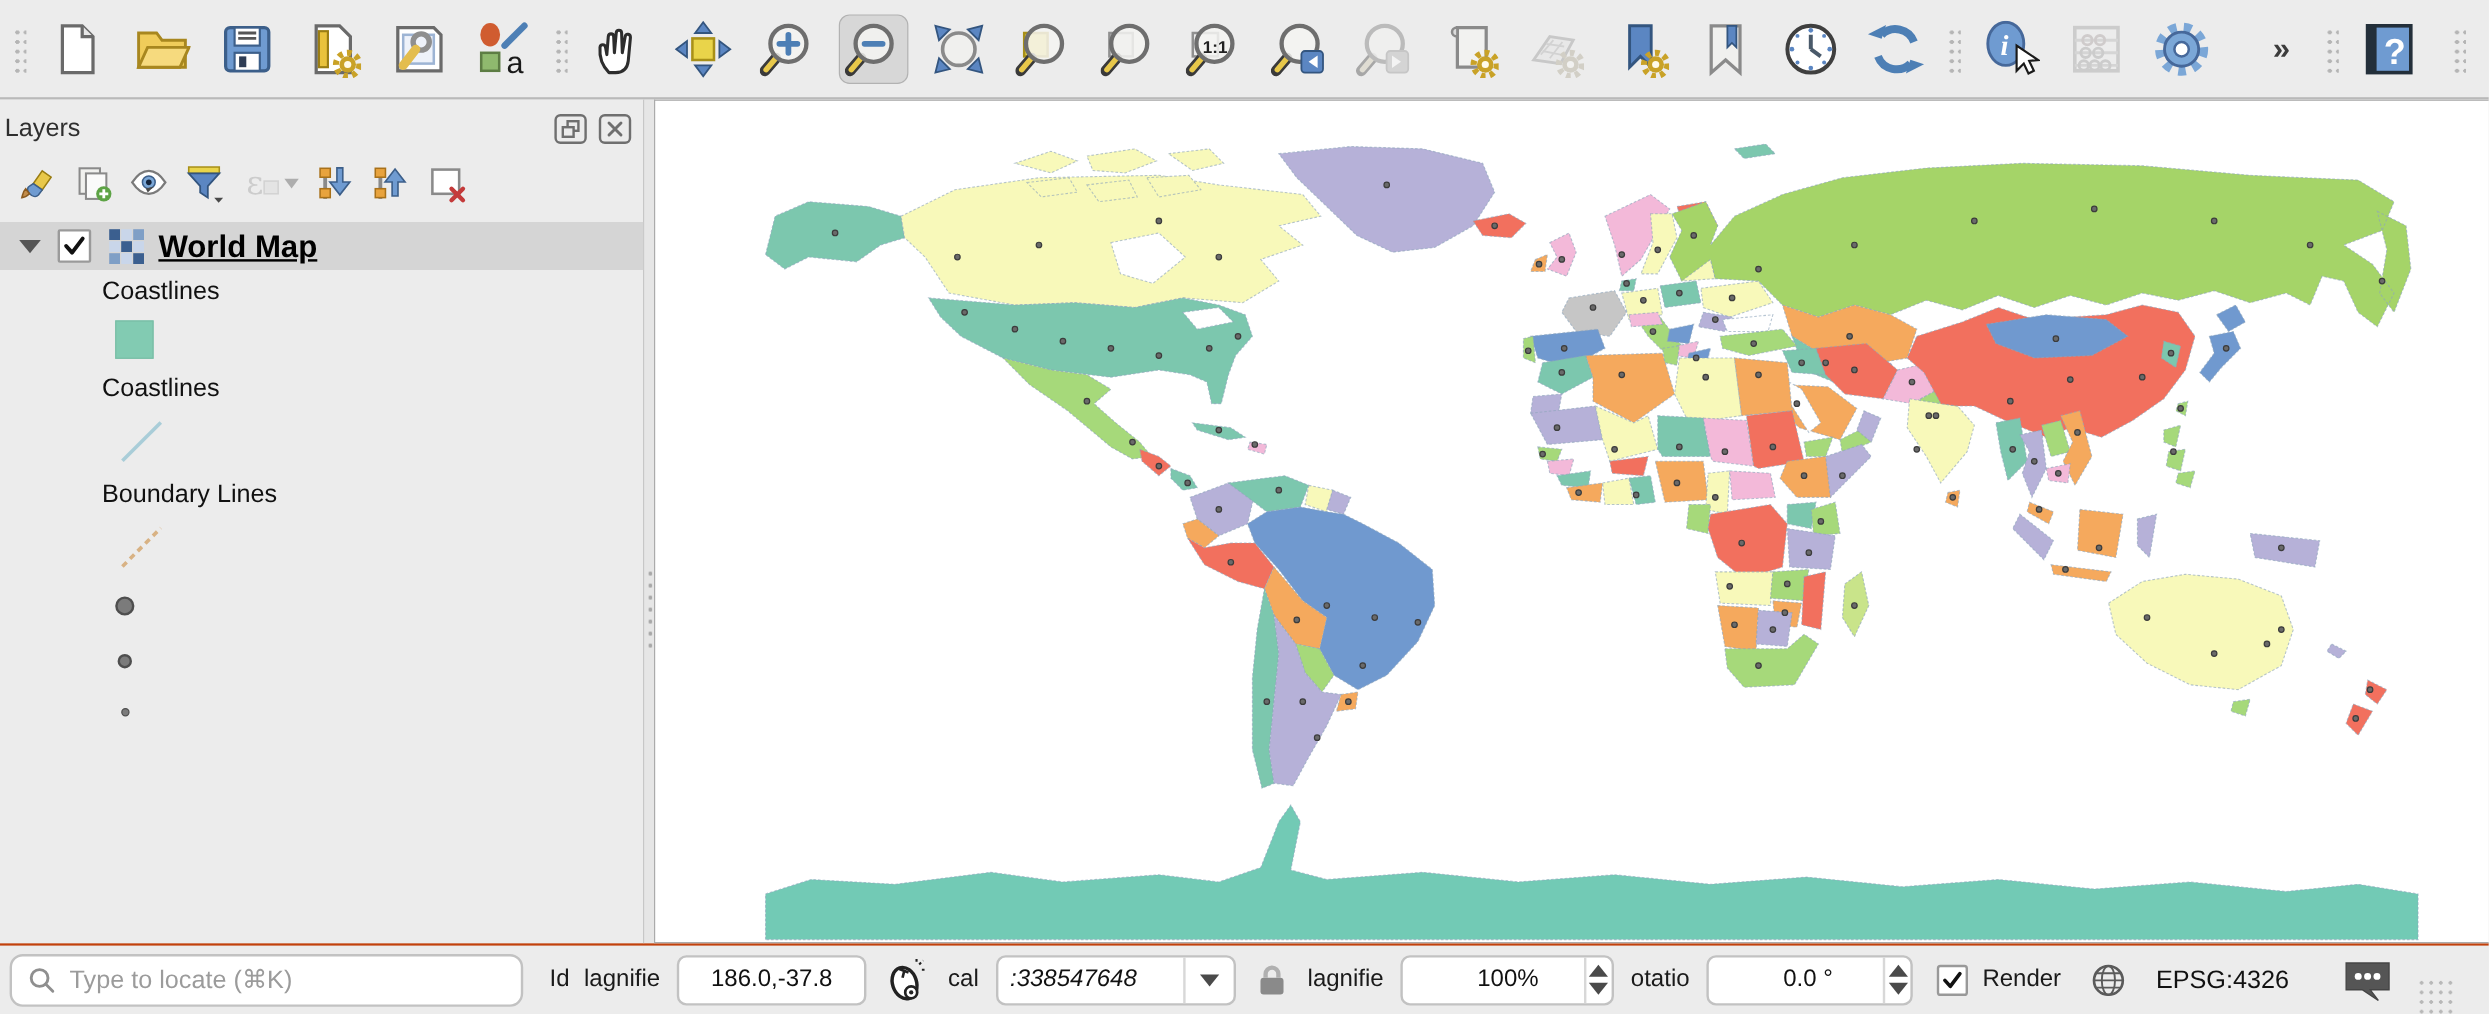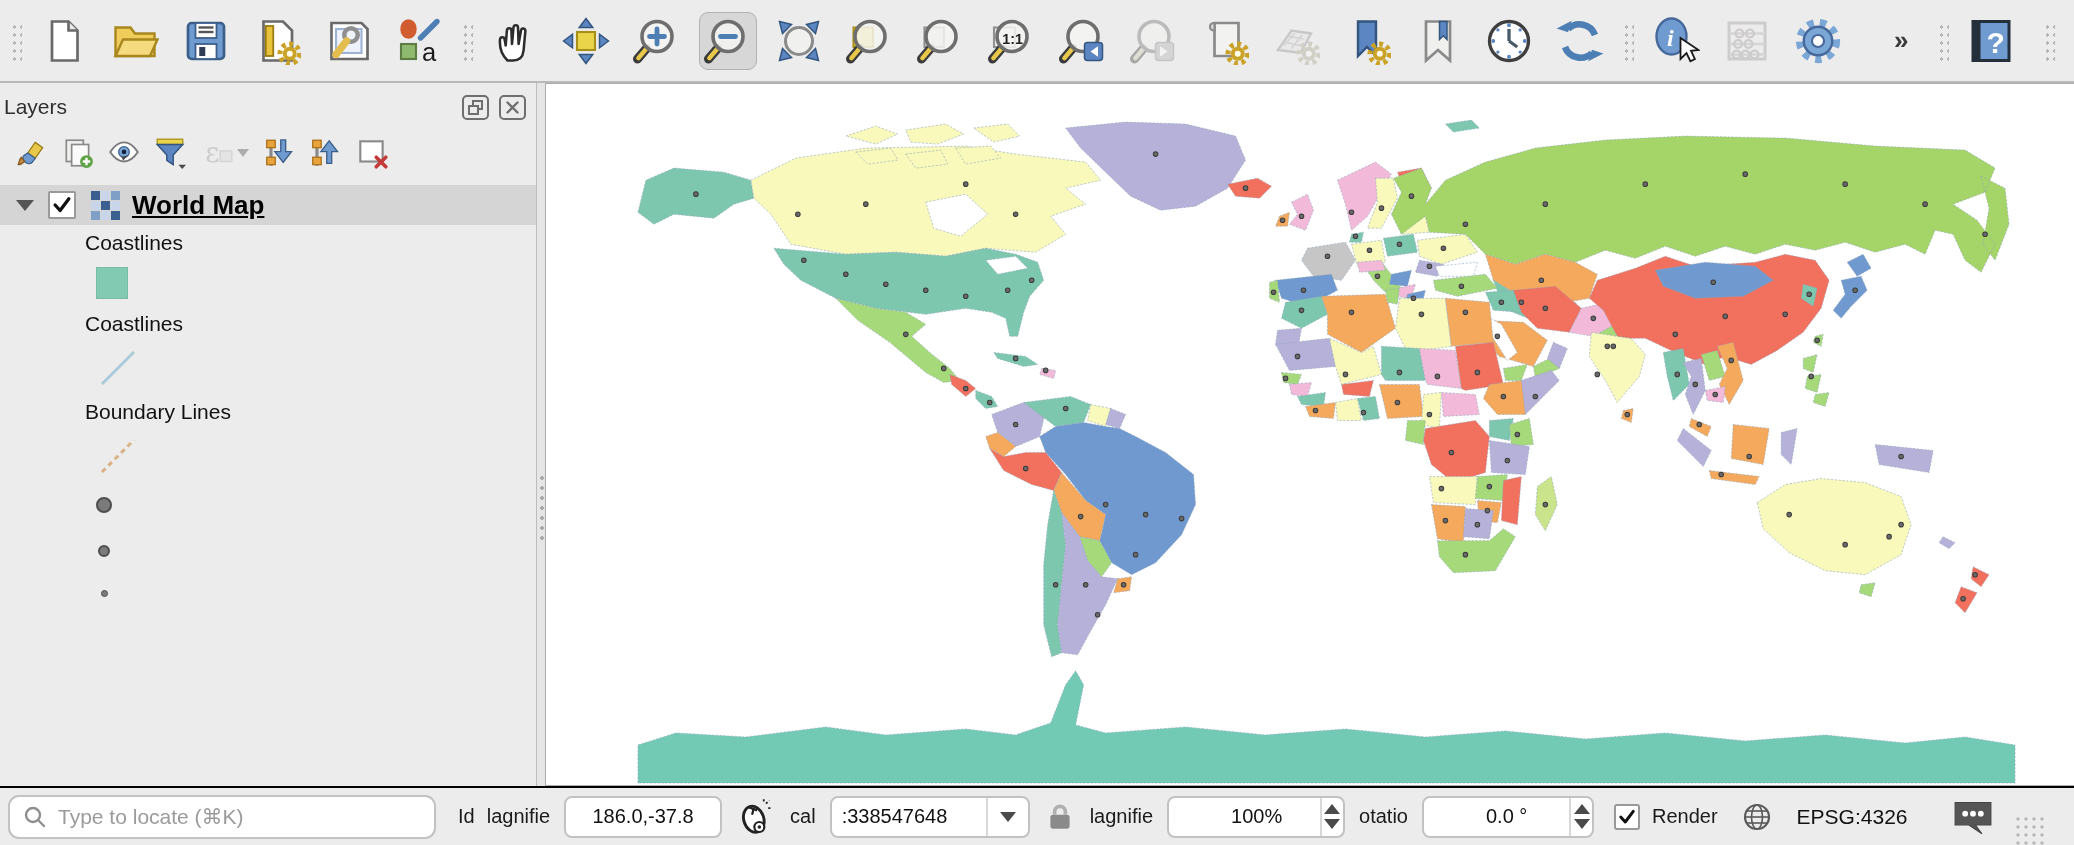--- a/index.html
+++ b/index.html
@@ -68,32 +68,32 @@
     background-size: 6px 10px;
   }
 
   .map-canvas { flex: 1 1 auto; background: #fff; border: 1px solid #ababab; border-right: none; position: relative; }
   .map-canvas svg { position: absolute; inset: 0; width: 100%; height: 100%; }
   #countries path { stroke: #8fa6bb; stroke-width: 0.9; stroke-dasharray: 2.2 1.6; stroke-opacity: .65; }
   #places circle { fill: #6a6a6a; stroke: #3c3c3c; stroke-width: 1; }
 
   
   .statusbar {
-    height: 59px; flex: 0 0 59px; background: #ececec; border-top: 2px solid #000000;
+    height: 59px; flex: 0 0 59px; background: #ececec; border-top: 2px solid #c2410c;
     display: flex; align-items: center; padding: 0 8px; gap: 14px; font-size: 20px;
   }
   .locator { width: 428px; height: 44px; background: #fff; border: 2px solid #c2c2c2; border-radius: 11px; display: flex; align-items: center; padding: 0 12px; gap: 10px; flex: 0 0 428px; }
   .locator svg { width: 26px; height: 26px; flex: 0 0 26px; }
   .locator input { border: none; outline: none; width: 100%; font-size: 21px; font-family: inherit; color: #222; background: transparent; }
   .locator input::placeholder { color: #9b9b9b; }
   .sb-label { color: #1a1a1a; white-space: nowrap; }
   .field { height: 42px; background: #fff; border: 2px solid #c2c2c2; border-radius: 8px; display: flex; align-items: center; }
   .field input { border: none; outline: none; font-size: 20px; font-family: inherit; color: #111; background: transparent; text-align: center; width: 100%; }
   .coord-field { width: 158px; padding: 0 6px; }
-  .combo { width: 200px; padding-left: 10px; }
+  .combo { width: 200px; padding-left: 10px; font-style: italic; }
   .combo .val { flex: 1; color: #111; white-space: nowrap; overflow: hidden; }
   .combo-btn { width: 42px; align-self: stretch; border-left: 2px solid #d8d8d8; display: flex; align-items: center; justify-content: center; }
   .spin { padding-left: 10px; }
   .spin-field-m { width: 178px; } .spin-field-r { width: 172px; }
   .spin input { text-align: left; padding-left: 4px; margin-left: 48px; }
   .spin-btns { width: 40px; align-self: stretch; border-left: 2px solid #d8d8d8; display: flex; flex-direction: column; align-items: center; justify-content: center; gap: 5px; }
   .tri-up { width: 0; height: 0; border-left: 8px solid transparent; border-right: 8px solid transparent; border-bottom: 10px solid #4a4a4a; }
   .tri-dn { width: 0; height: 0; border-left: 8px solid transparent; border-right: 8px solid transparent; border-top: 10px solid #4a4a4a; }
   .sb-icon { display: flex; align-items: center; justify-content: center; }
   .render-wrap { display: flex; align-items: center; gap: 12px; margin-left: 6px; }

